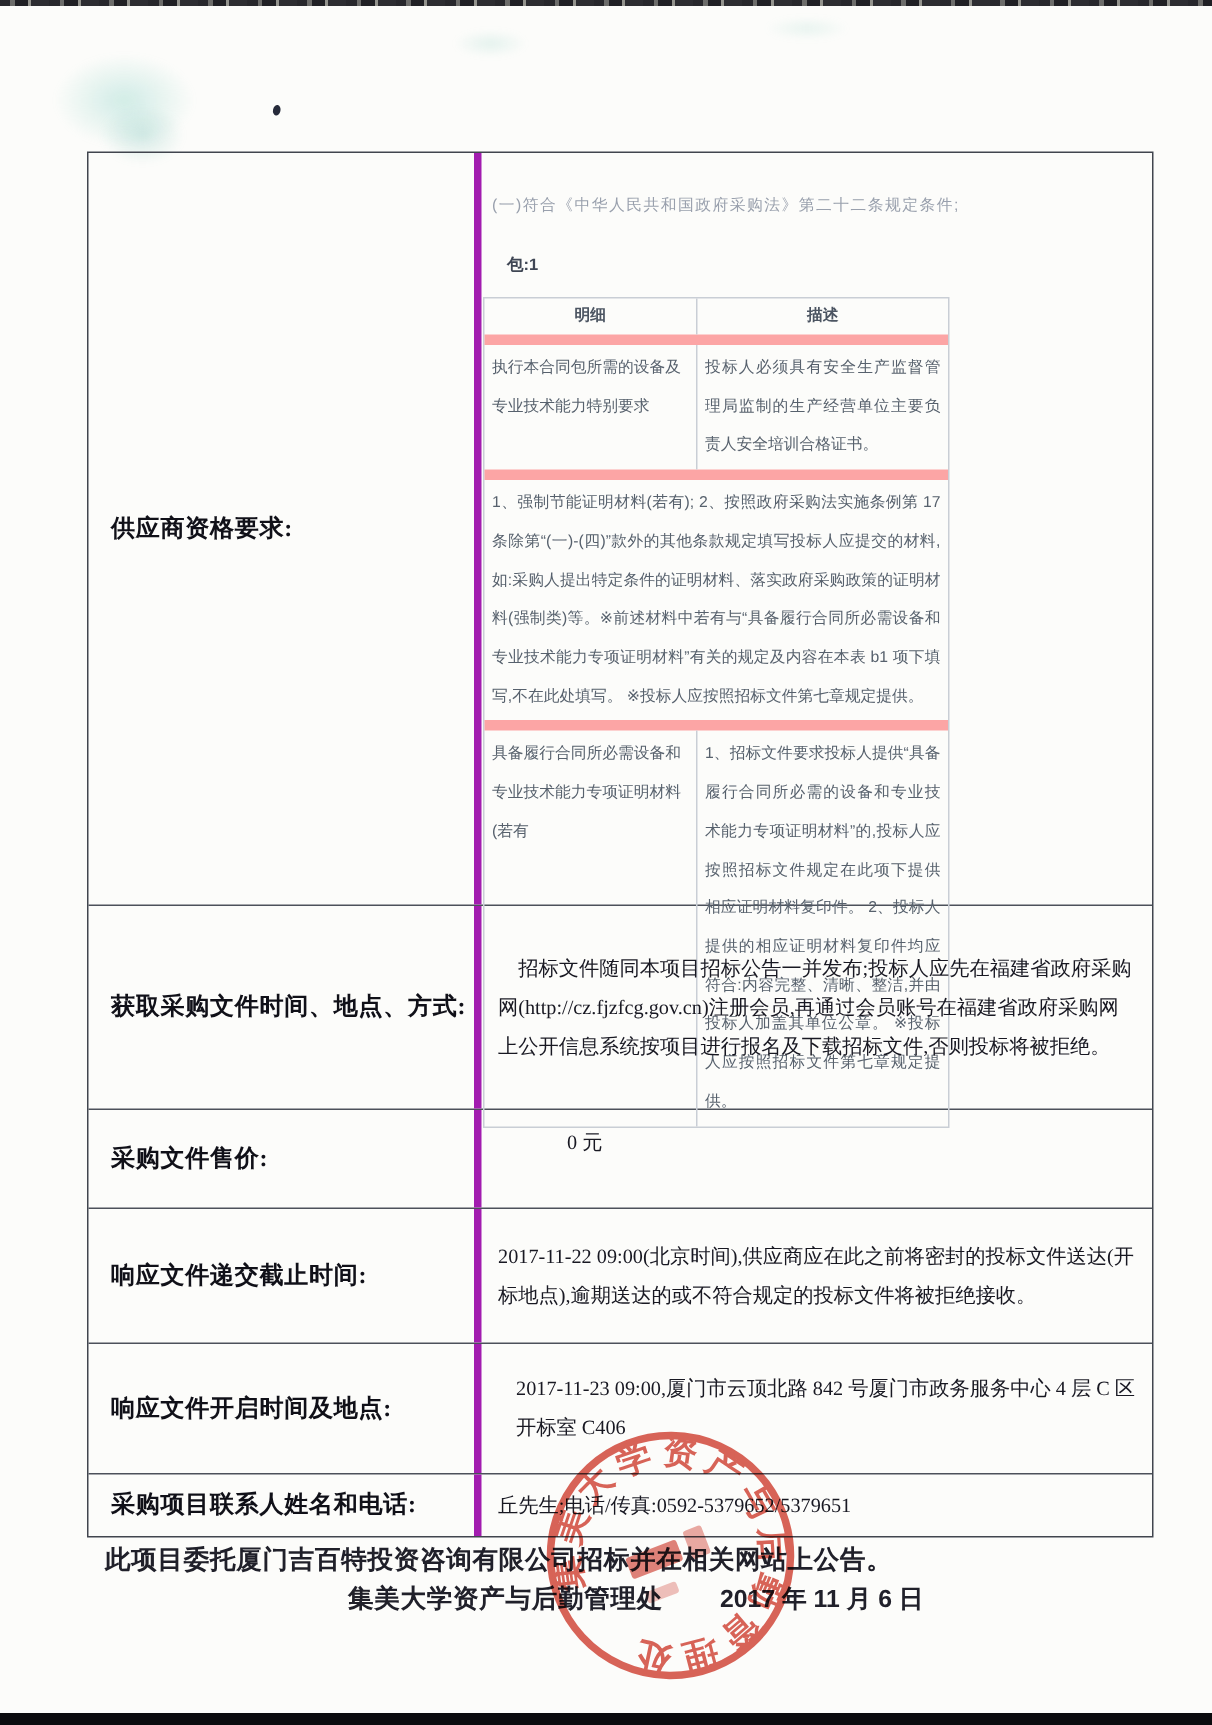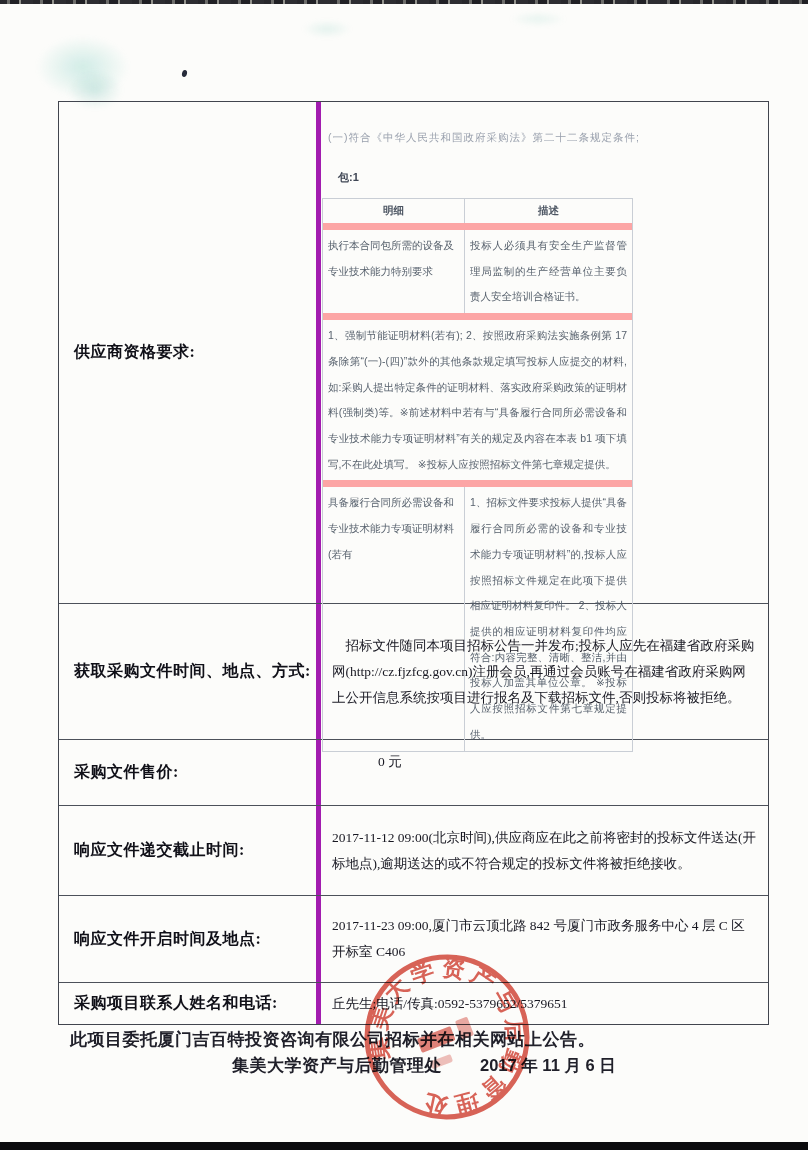--- a/index.html
+++ b/index.html
@@ -36,21 +36,21 @@
   .value-cell{
     flex:1;box-sizing:border-box;position:relative;
     font-size:13.5px;color:#181822;line-height:26px;
   }
   .vc-center{display:flex;align-items:center;padding:6px 10px 6px 11px;}
   .vc-top{padding:9px 10px 0 13px;}
   .h-r1{height:501px;}
   .h-r2{height:135px;}
   .h-r3{height:65px;gap:44px;}
   .h-r4{height:89px;}
-  .h-r5{height:86px;}
+  .h-r5{height:86px;gap:12px;}
   .h-r6{height:41px;}
   .indent1 p{margin:0;text-indent:1em;}
 
   
   .supplier-cell{padding:0;font-family:"Liberation Sans","DejaVu Sans",sans-serif;}
   .law-intro{
     margin:22px 8px 0 7px;font-size:10.5px;color:#99a0ad;letter-spacing:1px;
   }
   .package-line{
     margin:14px 8px 8px 17px;font-size:11px;font-weight:bold;color:#3f4654;
@@ -129,21 +129,21 @@
   </div>
 
   <div class="t-row h-r3">
     <div class="label-cell">采购文件售价:</div>
     <div class="value-cell vc-top">0 元</div>
   </div>
 
   <div class="t-row h-r4">
     <div class="label-cell">响应文件递交截止时间:</div>
     <div class="value-cell vc-center">
-      <p style="margin:0">2017-11-12 09:00(北京时间),供应商应在此之前将密封的投标文件送达(开标地点),逾期送达的或不符合规定的投标文件将被拒绝接收。</p>
+      <p style="margin:0">2017-11-22 09:00(北京时间),供应商应在此之前将密封的投标文件送达(开标地点),逾期送达的或不符合规定的投标文件将被拒绝接收。</p>
     </div>
   </div>
 
   <div class="t-row h-r5">
     <div class="label-cell">响应文件开启时间及地点:</div>
     <div class="value-cell vc-center">
       <p style="margin:0">2017-11-23 09:00,厦门市云顶北路 842 号厦门市政务服务中心 4 层 C 区开标室 C406</p>
     </div>
   </div>
 

